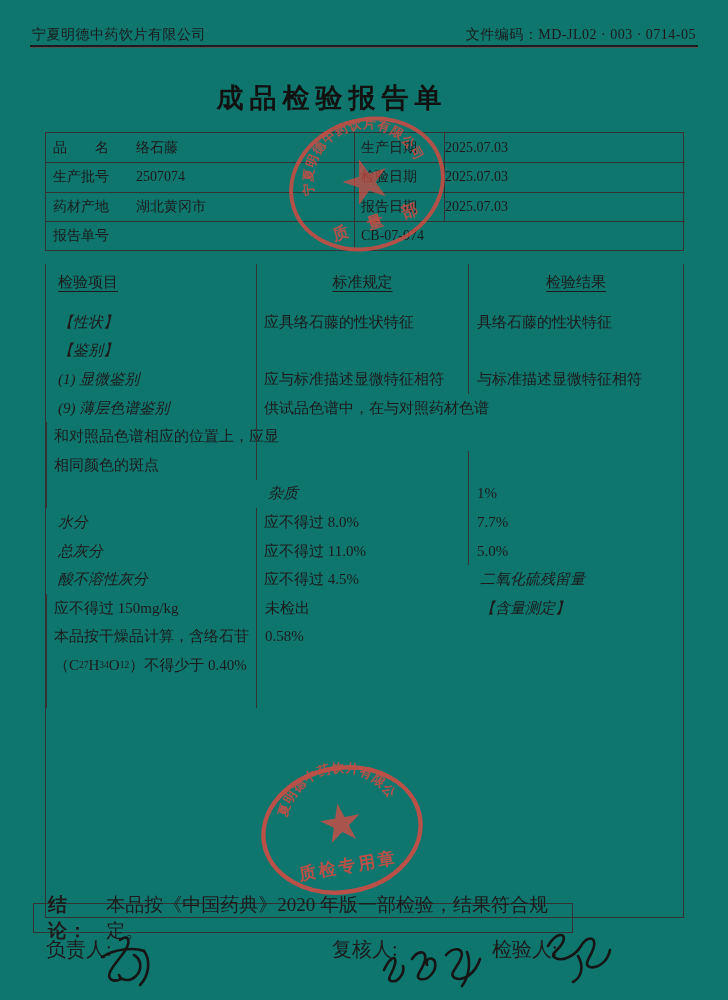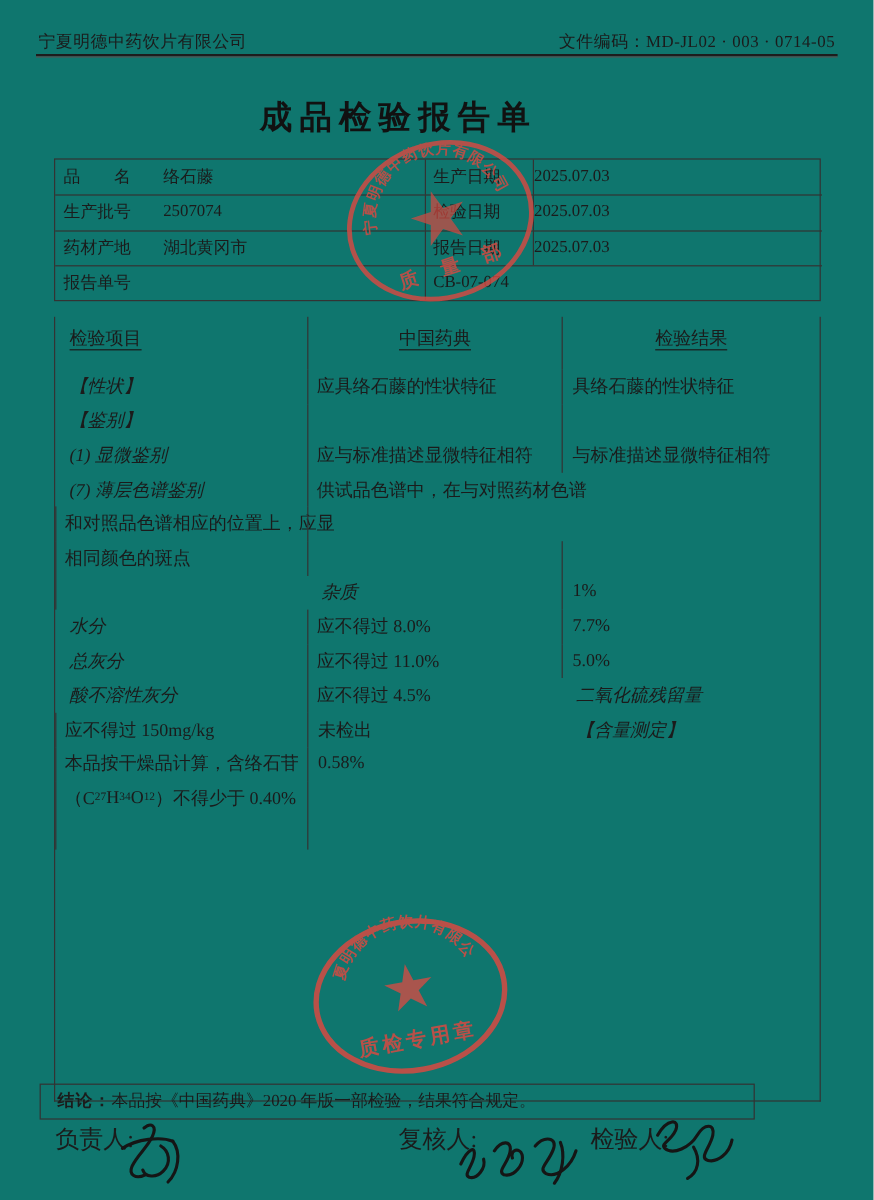--- a/index.html
+++ b/index.html
@@ -40,23 +40,23 @@
   .insp .bl{border-left:1px solid #333;}
   .insp .hcell{align-items:flex-start;padding-top:9px;font-size:15px;}
   .insp .hcell span{text-decoration:underline;text-underline-offset:4px;}
   .h1{padding-left:12px;}
   .h2,.h3{justify-content:center;}
   .c1{padding-left:12px;font-style:italic;}
   .c2{padding-left:7px;}
   .c3{padding-left:8px;}
   sub{font-size:9.5px;line-height:0;}
   
-  .concl{position:absolute;top:903px;left:33px;width:596px;height:30px;
+  .concl{position:absolute;top:903px;left:33px;width:540px;height:30px;
        box-sizing:border-box;border:1px solid #333;display:flex;align-items:center;
-       padding-left:14px;font-size:14px;}
+       padding-left:14px;font-size:19px;}
   .concl b{letter-spacing:1px;}
   .sig-label{position:absolute;font-size:20px;}
   .sig{position:absolute;}
   .sig path{fill:none;stroke:#151515;stroke-width:2.6;stroke-linecap:round;stroke-linejoin:round;}
   
   .stamp{position:absolute;pointer-events:none;}
 </style>
 </head>
 <body>
 
@@ -88,39 +88,39 @@
 
     <div class="cell lab bt span2">报告单号</div>
     <div class="cell dlab bl bt span34">CB-07-074</div>
   </div>
 
   <div class="insp">
     <div class="cell hcell h1">
         <span>检验项目</span>
       </div>
     <div class="cell hcell h2 bl">
-        <span>中国药典</span>
+        <span>标准规定</span>
       </div>
     <div class="cell hcell h3 bl">
         <span>检验结果</span>
       </div>
 
     <div class="cell c1">【性状】</div>
     <div class="cell c2 bl">应具络石藤的性状特征</div>
     <div class="cell c3 bl">具络石藤的性状特征</div>
 
     <div class="cell c1">【鉴别】</div>
     <div class="cell c2 bl"></div>
     <div class="cell c3 bl"></div>
 
     <div class="cell c1">(1) 显微鉴别</div>
     <div class="cell c2 bl">应与标准描述显微特征相符</div>
     <div class="cell c3 bl">与标准描述显微特征相符</div>
 
-    <div class="cell c1">(7) 薄层色谱鉴别</div>
+    <div class="cell c1">(9) 薄层色谱鉴别</div>
     <div class="cell c2 bl">供试品色谱中，在与对照药材色谱</div>
 
     <div class="cell c1"></div>
     <div class="cell c2 bl">和对照品色谱相应的位置上，应显</div>
     <div class="cell c3 bl"></div>
 
     <div class="cell c1"></div>
     <div class="cell c2 bl">相同颜色的斑点</div>
     <div class="cell c3 bl"></div>
 

